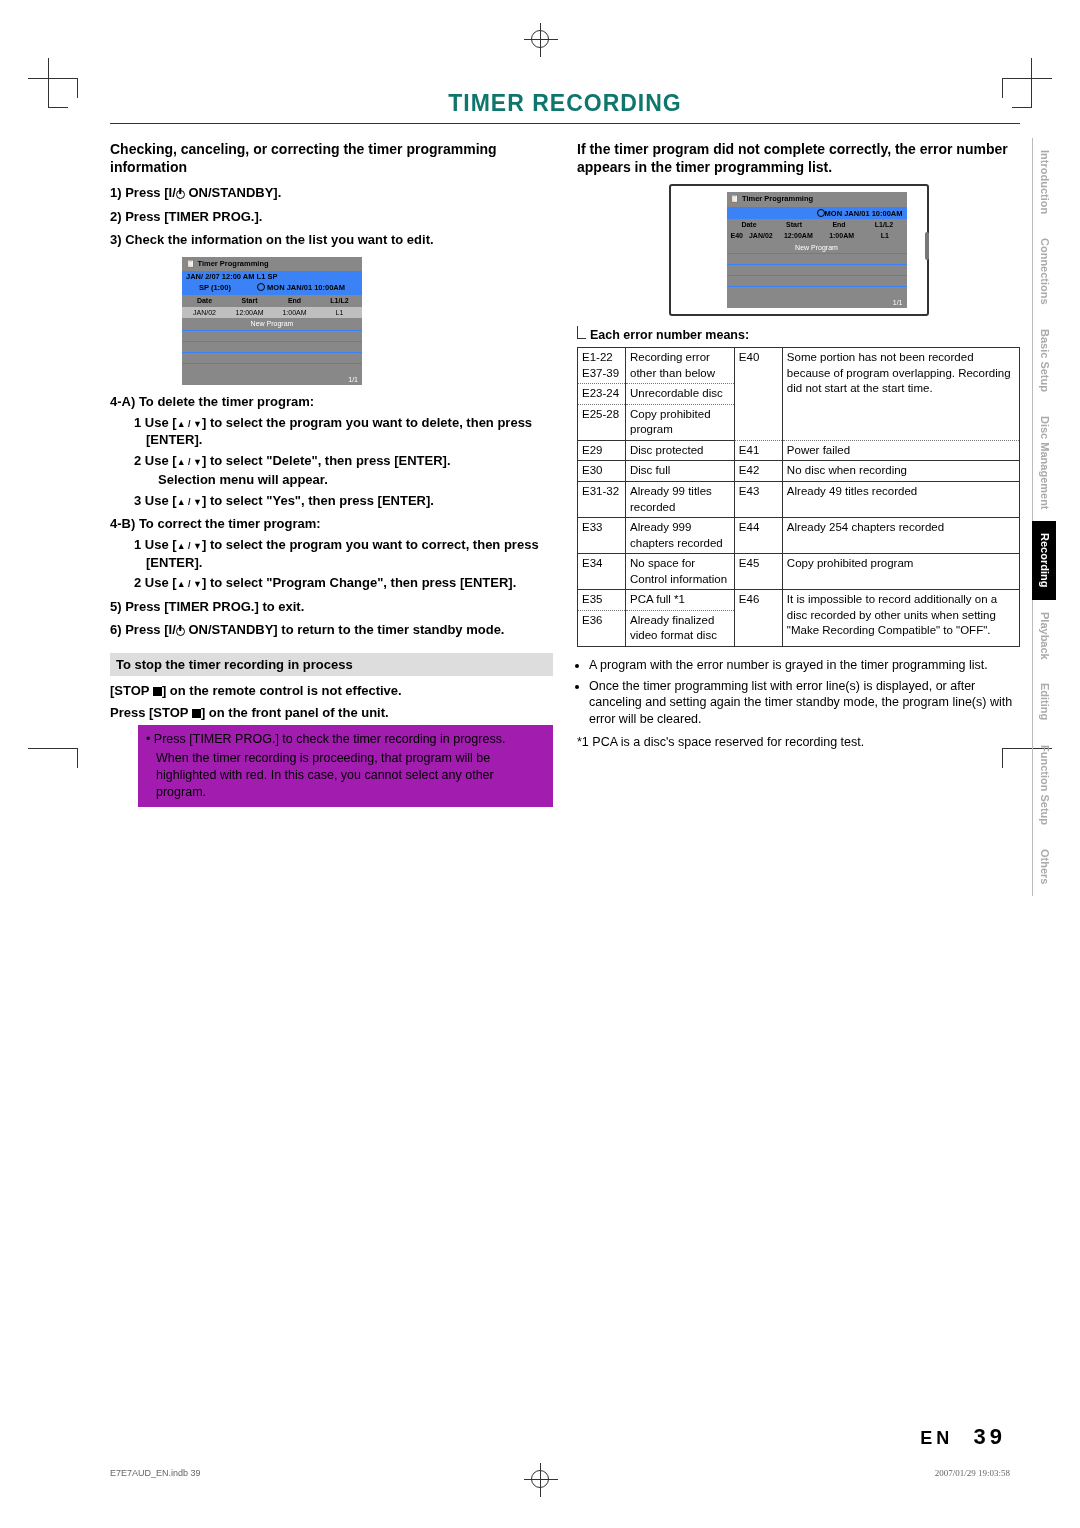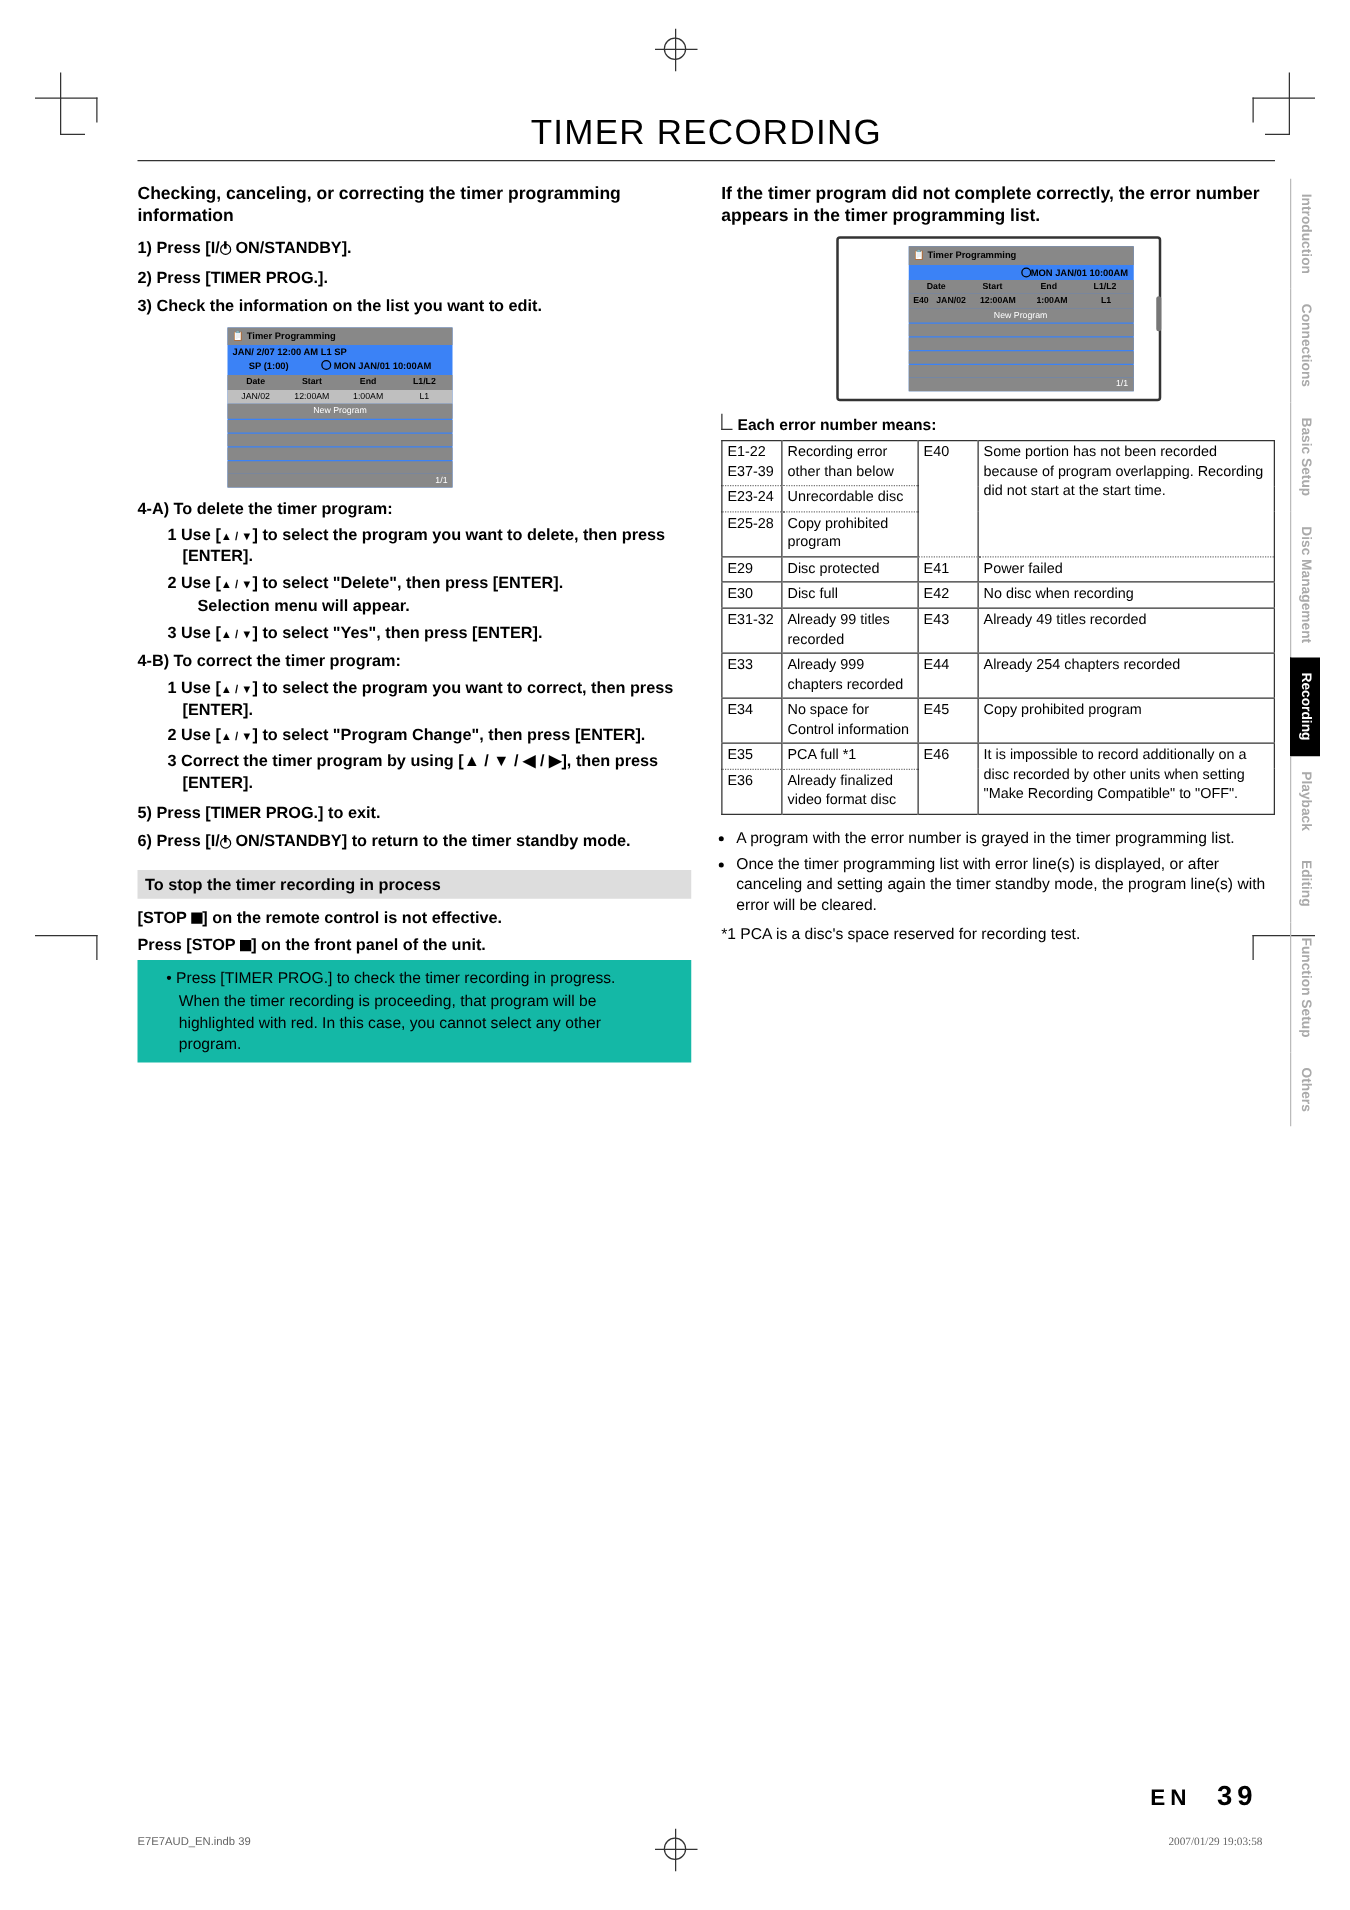--- a/index.html
+++ b/index.html
@@ -23,24 +23,24 @@
   .cmark.ml { top: 748px; left: 28px; width: 50px; height: 20px; border-top: 1px solid #333; border-right: 1px solid #333; }
   .cmark.mr { top: 748px; right: 28px; width: 50px; height: 20px; border-top: 1px solid #333; border-left: 1px solid #333; }
   .reg-top { position: absolute; top: 30px; left: 50%; transform: translateX(-50%); }
   .reg-bot { position: absolute; bottom: 40px; left: 50%; transform: translateX(-50%); }
   .reg-circ { width: 18px; height: 18px; border: 1px solid #333; border-radius: 50%; position: relative; }
   .reg-circ::before { content: ""; position: absolute; top: -8px; left: 50%; width: 1px; height: 34px; background: #333; }
   .reg-circ::after { content: ""; position: absolute; left: -8px; top: 50%; height: 1px; width: 34px; background: #333; }
 
   .title {
     text-align: center;
-    font-size: 28px;
-    font-weight: 400;
+    font-size: 23px;
+    font-weight: 700;
     letter-spacing: 1px;
-    color: #000000;
+    color: #0f766e;
     margin: 30px 0 6px;
   }
   .title-rule { border-top: 1.5px solid #333; margin: 0 0 14px 0; }
 
   .content {
     position: relative;
     display: flex;
     gap: 24px;
   }
   .col { flex: 1 1 50%; font-size: 13px; line-height: 1.35; }
@@ -59,21 +59,21 @@
     font-weight: 700;
     border-left: 1px solid #bbb;
     padding: 12px 4px;
     text-align: center;
   }
   .side-tab.active { background: #000; color: #fff; border-left: 1px solid #000; }
 
   .h2 { font-weight: 700; font-size: 14px; margin: 2px 0 8px; line-height: 1.3; }
   .sub-head { background: #ddd; font-weight: 700; font-size: 13px; padding: 3px 6px; margin: 14px 0 6px; }
   .note-head { background: #bbb; font-style: italic; font-weight: 700; padding: 3px 6px; margin: 14px 0 0; }
-  .note-body { background: #14b8a6; padding: 6px 23px; font-size: 12.5px; }
+  .note-body { background: #a21caf; padding: 6px 8px; font-size: 12.5px; margin-left: 28px; }
 
   ol.steps { list-style: none; padding: 0; margin: 0; counter-reset: s; }
   ol.steps > li { margin: 6px 0; font-weight: 700; padding-left: 14px; text-indent: -14px; }
   ol.steps > li .sub { font-weight: 700; display: block; margin-left: 22px; text-indent: -12px; margin-top: 3px; }
   ol.steps > li .subplain { font-weight: 700; display: block; margin-left: 34px; text-indent: 0; margin-top: 2px; }
 
   .osd {
     width: 180px;
     margin: 8px 0 8px 72px;
     background: #3b82f6;
@@ -198,21 +198,20 @@
           <span>4-A) To delete the timer program:</span>
           <span class="sub"><span>1 Use [</span><span class="tri-ud"></span><span>] to select the program you want to delete, then press [ENTER].</span></span>
           <span class="sub"><span>2 Use [</span><span class="tri-ud"></span><span>] to select "Delete", then press [ENTER].</span></span>
           <span class="subplain">Selection menu will appear.</span>
           <span class="sub"><span>3 Use [</span><span class="tri-ud"></span><span>] to select "Yes", then press [ENTER].</span></span>
         </li>
         <li>
           <span>4-B) To correct the timer program:</span>
           <span class="sub"><span>1 Use [</span><span class="tri-ud"></span><span>] to select the program you want to correct, then press [ENTER].</span></span>
           <span class="sub"><span>2 Use [</span><span class="tri-ud"></span><span>] to select "Program Change", then press [ENTER].</span></span>
-          <span class="sub">3 Correct the timer program by using [▲ / ▼ / ◀ / ▶], then press [ENTER].</span>
         </li>
         <li>5) Press [TIMER PROG.] to exit.</li>
         <li><span>6) Press [I/</span><span class="pwr"></span><span> ON/STANDBY] to return to the timer standby mode.</span></li>
       </ol>
 
       <div class="sub-head">To stop the timer recording in process</div>
       <div style="font-weight:700"><span>[STOP </span><span class="stop-sq"></span><span>] on the remote control is not effective.</span></div>
       <div style="font-weight:700;margin:4px 0"><span>Press [STOP </span><span class="stop-sq"></span><span>] on the front panel of the unit.</span></div>
 
       <div class="note-body">

